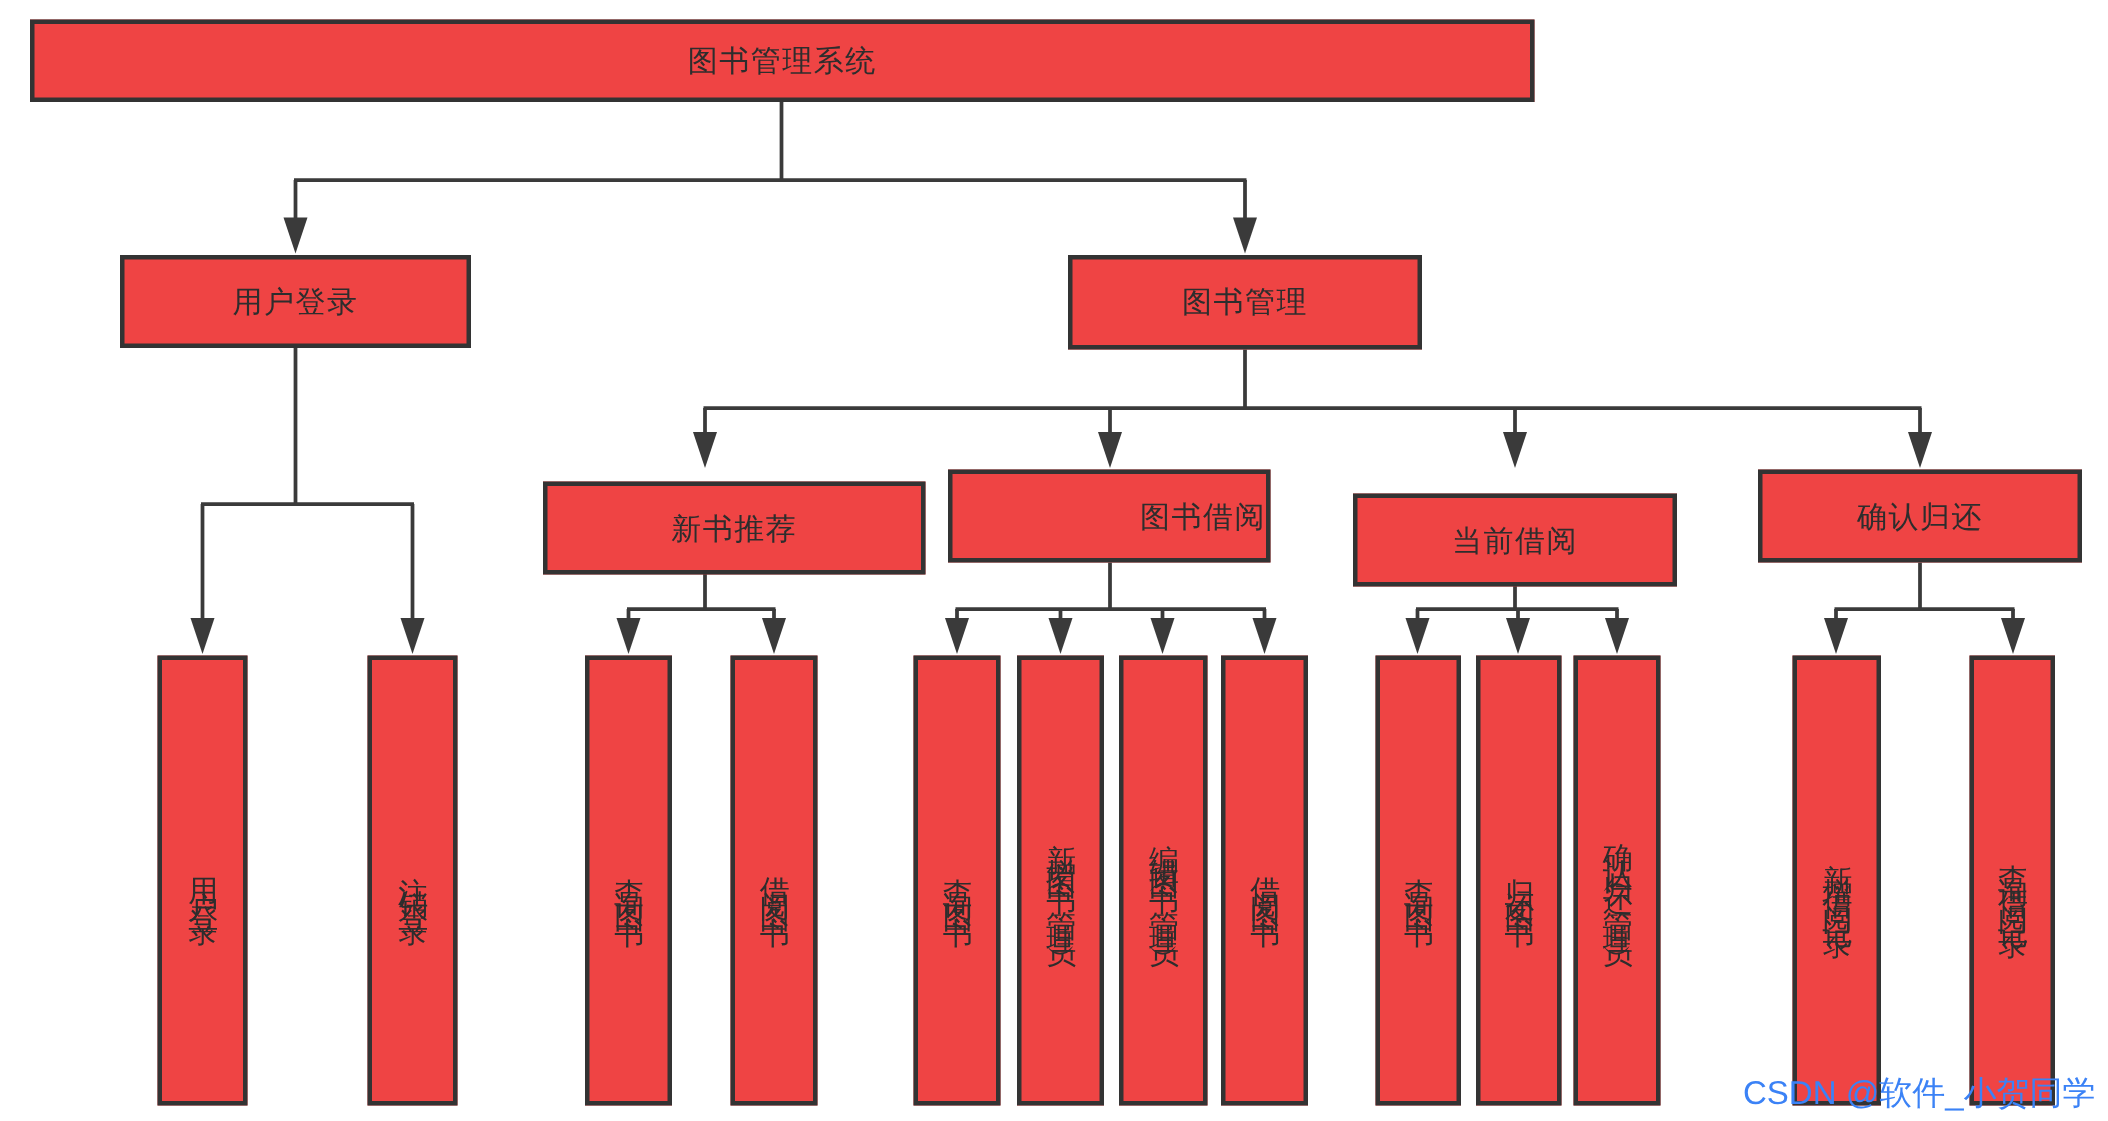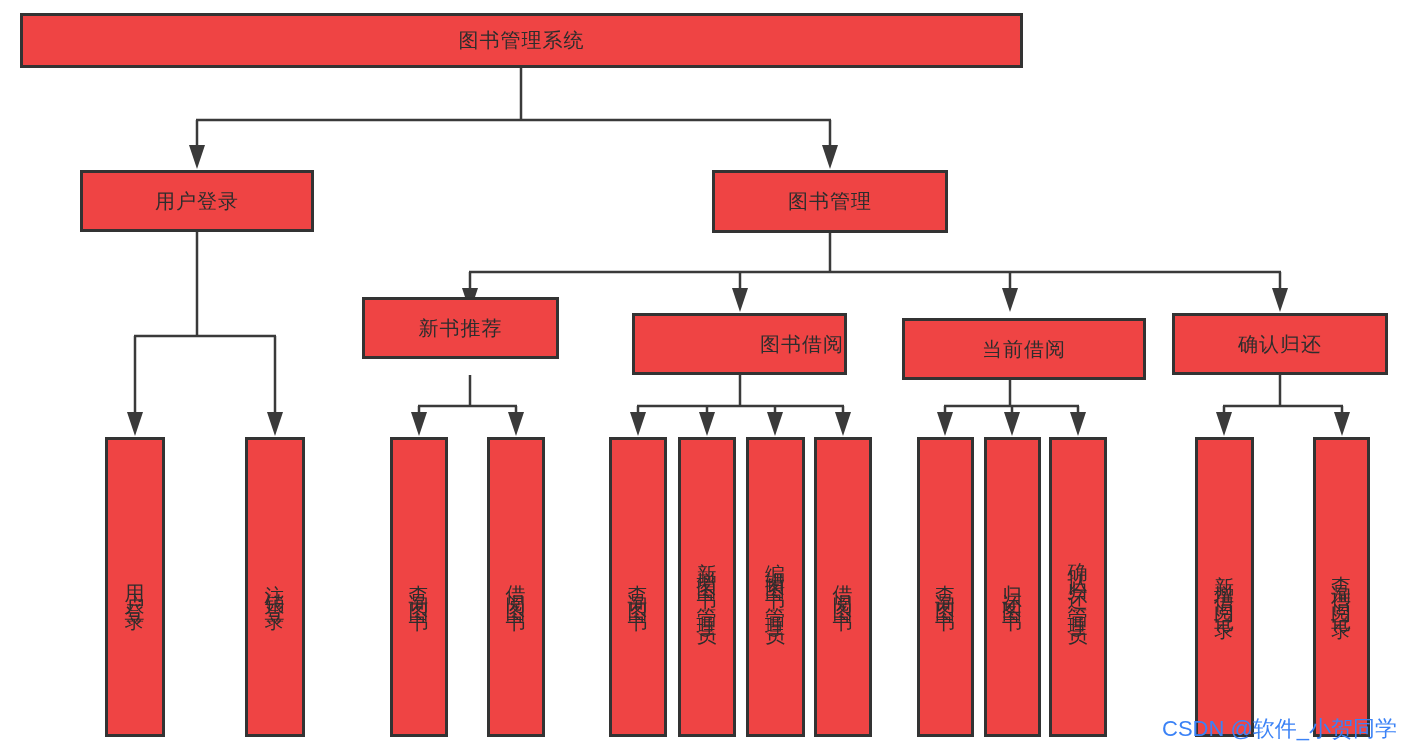--- a/index.html
+++ b/index.html
@@ -119,27 +119,27 @@
     <span>图书管理系统</span>
   </div>
 
   <div class="node hbox" style="left:80px; top:170px; width:234px; height:62px;">
     <span>用户登录</span>
   </div>
   <div class="node hbox" style="left:712px; top:170px; width:236px; height:63px;">
     <span>图书管理</span>
   </div>
 
-  <div class="node hbox" style="left:362px; top:297px; width:197px; height:62px;align-items:center;">
+  <div class="node hbox" style="left:362px; top:321px; width:255px; height:62px;align-items:center;">
     <span>新书推荐</span>
   </div>
   <div class="node hbox" style="left:632px; top:313px; width:215px; height:62px;justify-content:flex-end;">
     <span>图书借阅</span>
   </div>
-  <div class="node hbox" style="left:902px; top:318px; width:244px; height:62px;">
+  <div class="node hbox" style="left:902px; top:329px; width:216px; height:62px;">
     <span>当前借阅</span>
   </div>
   <div class="node hbox" style="left:1172px; top:313px; width:216px; height:62px;">
     <span>确认归还</span>
   </div>
 
   <div class="node vbox" style="left:105px; top:437px; width:60px; height:300px;">
     <span>用户登录</span>
   </div>
   <div class="node vbox" style="left:245px; top:437px; width:60px; height:300px;">

